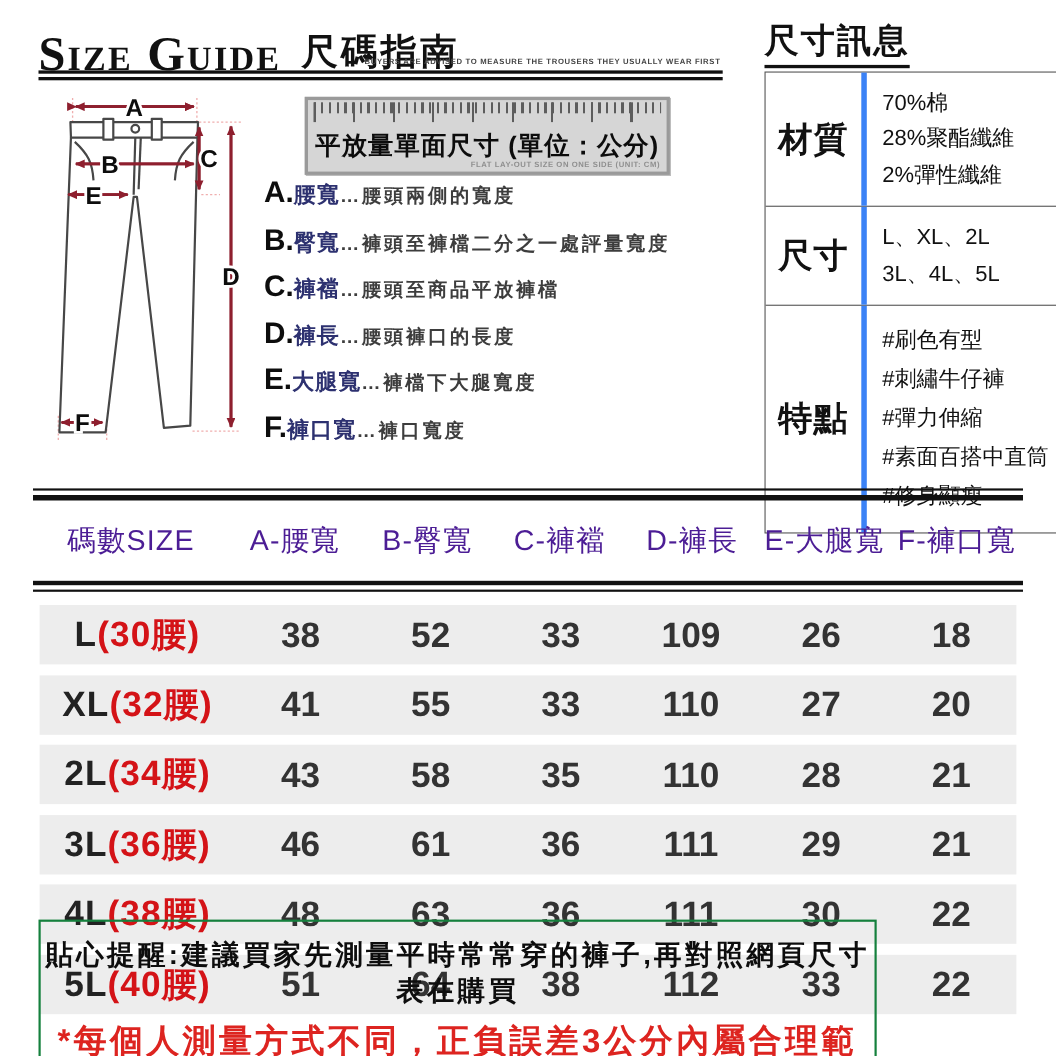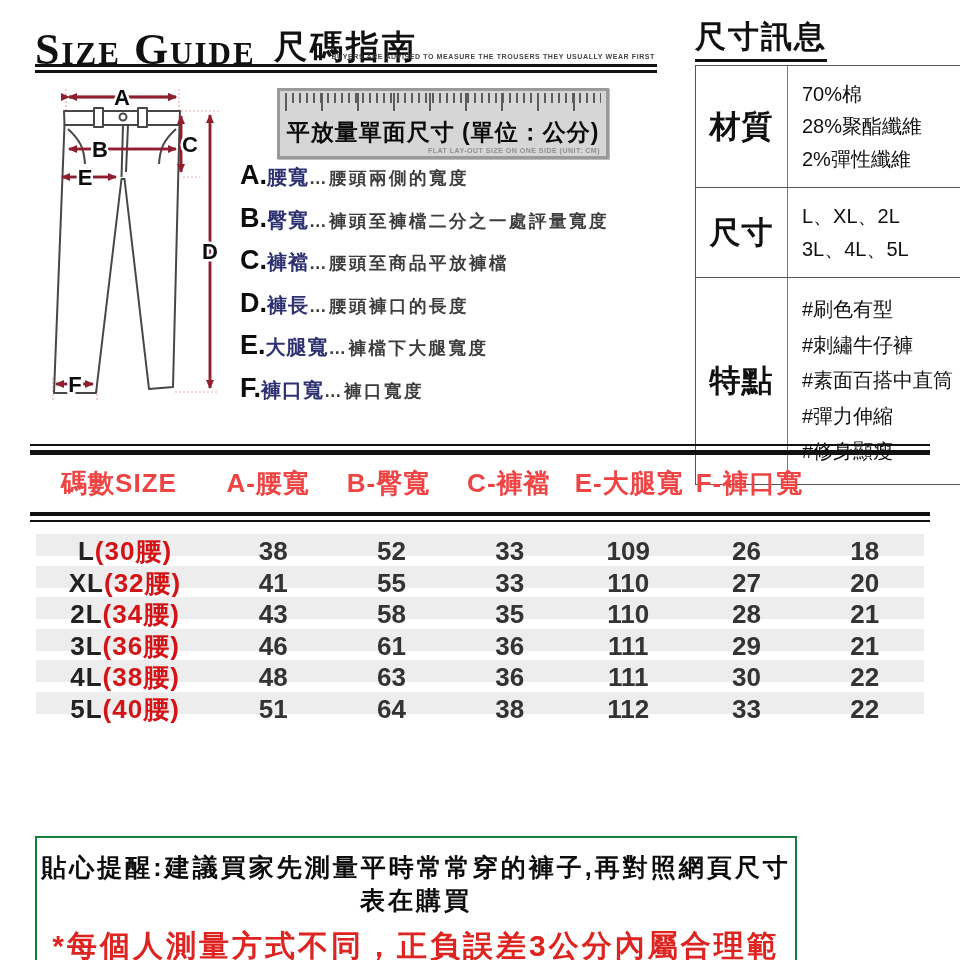--- a/index.html
+++ b/index.html
@@ -35,36 +35,36 @@
   .m-letter { font-size:27px; font-weight:bold; color:#0d0d0d; }
   .m-term { font-size:20px; font-weight:bold; color:#2d3170; letter-spacing:1px; }
   .m-desc { font-size:17.5px; font-weight:bold; color:#3d3d3d; letter-spacing:2.5px; }
 
   
   .info { position:absolute; left:662px; top:16px; width:272px;padding-left:33px; }
   .info-title { display:inline-block; font-family:"Liberation Serif", serif; font-weight:bold; font-size:31px; letter-spacing:2px; border-bottom:3px solid #111; padding-bottom:1px; }
   .info-table { margin-top:3px; width:270px; border:1px solid #555; }
   .info-row { display:flex; border-bottom:1px solid #555; }
   .info-row:last-child { border-bottom:none; }
-  .info-label { width:92px; min-width:92px; display:flex; align-items:center; justify-content:center; border-right:1px solid #3b82f6; font-family:"Liberation Serif", serif; font-weight:bold; font-size:31px; letter-spacing:1px; }
+  .info-label { width:92px; min-width:92px; display:flex; align-items:center; justify-content:center; border-right:5px solid #3b82f6; font-family:"Liberation Serif", serif; font-weight:bold; font-size:31px; letter-spacing:1px; }
   .info-value { flex:1; padding:12px 4px 12px 14px; font-family:Liberation Sans, sans-serif; font-size:20px; line-height:1.62; }
   .info-value.loose { line-height:1.78; padding-top:14px; padding-bottom:14px; }
 
   
   .sizetab { position:absolute; left:30px; top:444px; width:900px; }
   .rule-top .a { height:2px; background:#111; }
   .rule-top .g { height:4px; }
   .rule-top .b { height:5px; background:#111; }
   .rule-bot .a { height:4px; background:#111; }
   .rule-bot .g { height:4px; }
   .rule-bot .b { height:2px; background:#111; }
   .grid7 { display:grid; grid-template-columns:178px repeat(6,1fr); align-items:center; text-align:center; }
-  .thead { height:57px; font-size:26px; font-weight:bold; letter-spacing:1px; color:#ef4444; white-space:nowrap; }
+  .thead { height:73px; font-size:26px; font-weight:normal; letter-spacing:1px; color:#4c1d95; white-space:nowrap; }
   .tbody { margin-top:12px; }
-  .srow { height:22px; background:#ededed; margin:0 6px 9.5px 6px; font-size:26px; font-weight:bold; color:#333; }
+  .srow { height:54px; background:#ededed; margin:0 6px 9.5px 6px; font-size:32px; font-weight:bold; color:#333; }
   .s-size { color:#222; letter-spacing:1px; }
   .s-waist { color:#d41317; letter-spacing:1px; }
 
   
   .footer { position:absolute; left:35px; top:836px; width:762px; border:2px solid #15803d; text-align:center; padding:13px 0 12px 0; }
   .f1 { font-size:25px; font-weight:bold; letter-spacing:3px; color:#0d0d0d; }
   .f2 { font-size:30px; font-weight:bold; letter-spacing:3px; color:#dd2420; margin-top:9px; }
 </style>
 </head>
 <body>
@@ -194,39 +194,40 @@
         <div class="info-value">
           <div>L、XL、2L</div>
           <div>3L、4L、5L</div>
         </div>
       </div>
       <div class="info-row">
         <div class="info-label">特點</div>
         <div class="info-value loose">
           <div>#刷色有型</div>
           <div>#刺繡牛仔褲</div>
+          <div>#彈力伸縮</div>
           <div>#素面百搭中直筒</div>
-          <div>#彈力伸縮</div>
           <div>#修身顯瘦</div>
         </div>
       </div>
     </div>
   </div>
 
   <div class="sizetab">
     <div class="rule-top">
         <div class="a"></div>
         <div class="g"></div>
         <div class="b"></div>
       </div>
     <div class="grid7 thead">
       <div>碼數SIZE</div>
       <div>A-腰寬</div>
       <div>B-臀寬</div>
       <div>C-褲襠</div>
+      <div>D-褲長</div>
       <div>E-大腿寬</div>
       <div>F-褲口寬</div>
     </div>
     <div class="rule-bot">
         <div class="a"></div>
         <div class="g"></div>
         <div class="b"></div>
       </div>
 
     <div class="tbody">

